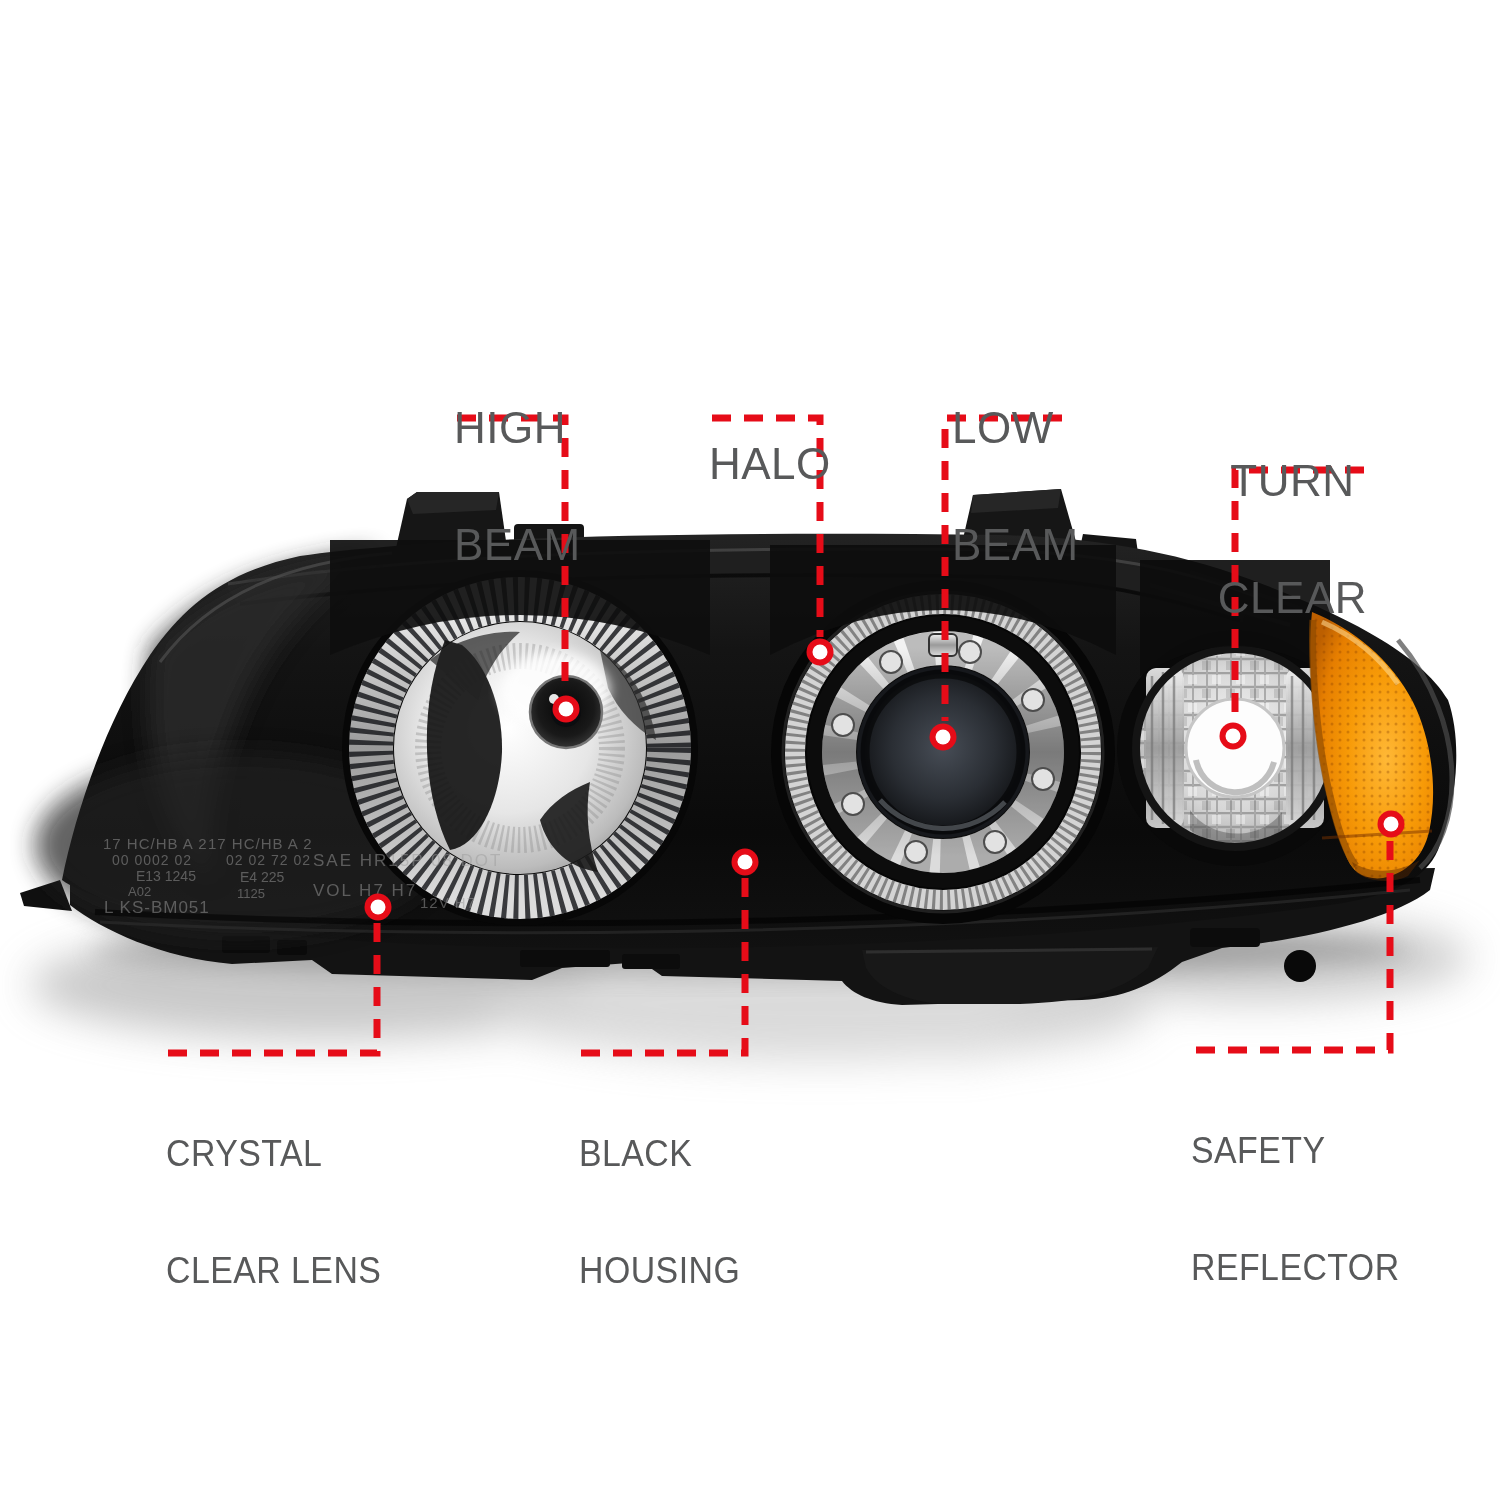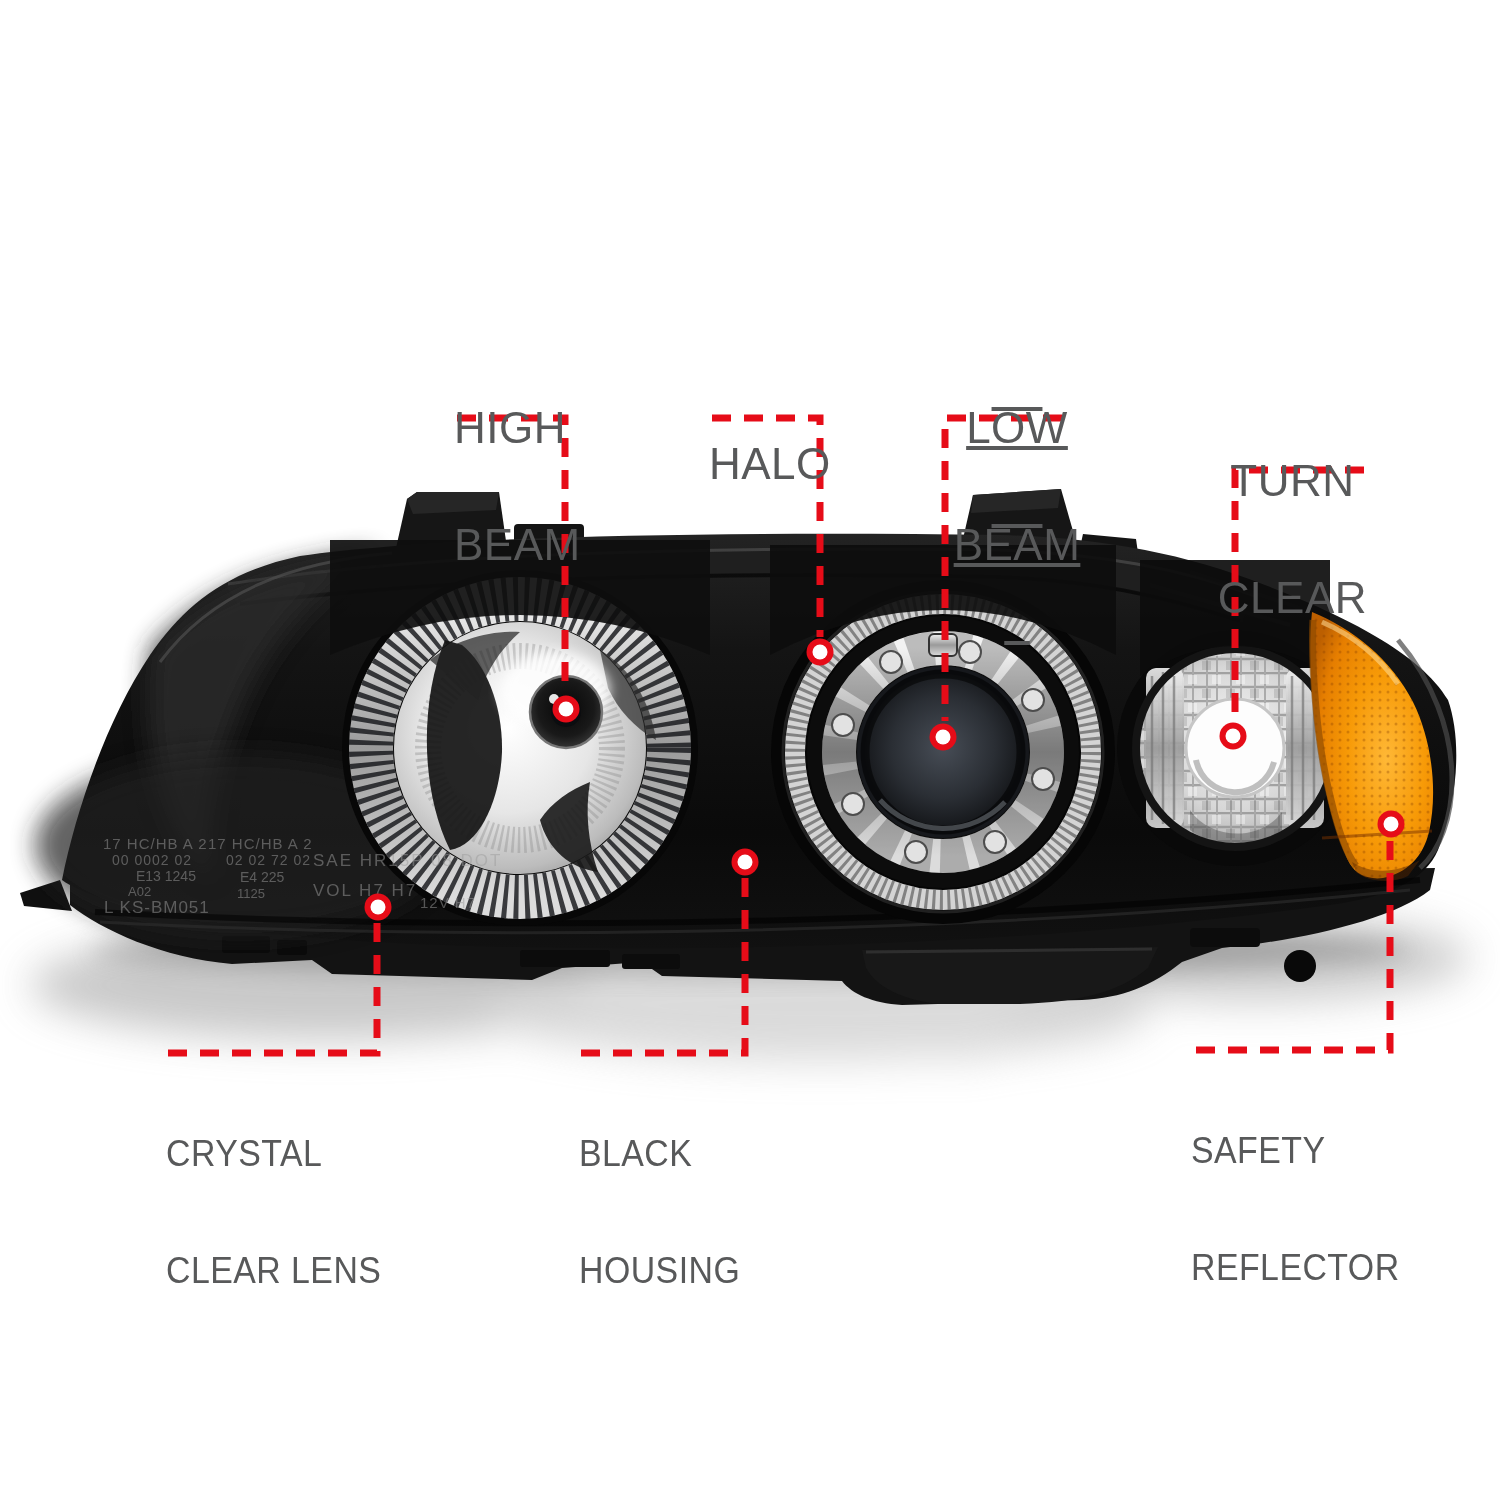--- a/index.html
+++ b/index.html
@@ -8,21 +8,21 @@
     font-family:"Liberation Sans",sans-serif;
   }
   .art{position:absolute;left:0;top:0;width:1500px;height:1500px;}
   .label{
     position:absolute;color:#58595a;font-weight:400;white-space:pre;
     font-family:"Liberation Sans",sans-serif;letter-spacing:0.5px;
   }
   .label-top{font-size:44px;line-height:39px;}
   .label-bottom{font-size:36px;line-height:39px;transform:scaleX(.94);transform-origin:0 0;}
   .align-right{text-align:center;transform-origin:100% 0;}
-  .align-center{text-align:center;transform-origin:50% 0;text-decoration:underline;}
+  .align-center{transform-origin:50% 0;}
   .label span{display:block;}
   #lbl-high-beam{left:454px;top:330px;}
   #lbl-halo{left:709px;top:366px;}
   #lbl-low-beam{left:952px;top:330px;width:130px;}
   #lbl-turn-signal{right:133px;top:383px;}
   #lbl-crystal{left:166px;top:1056px;}
   #lbl-black-housing{left:579px;top:1056px;}
   #lbl-safety{left:1191px;top:1053px;}
   svg text{font-family:"Liberation Sans",sans-serif;}
 </style>

